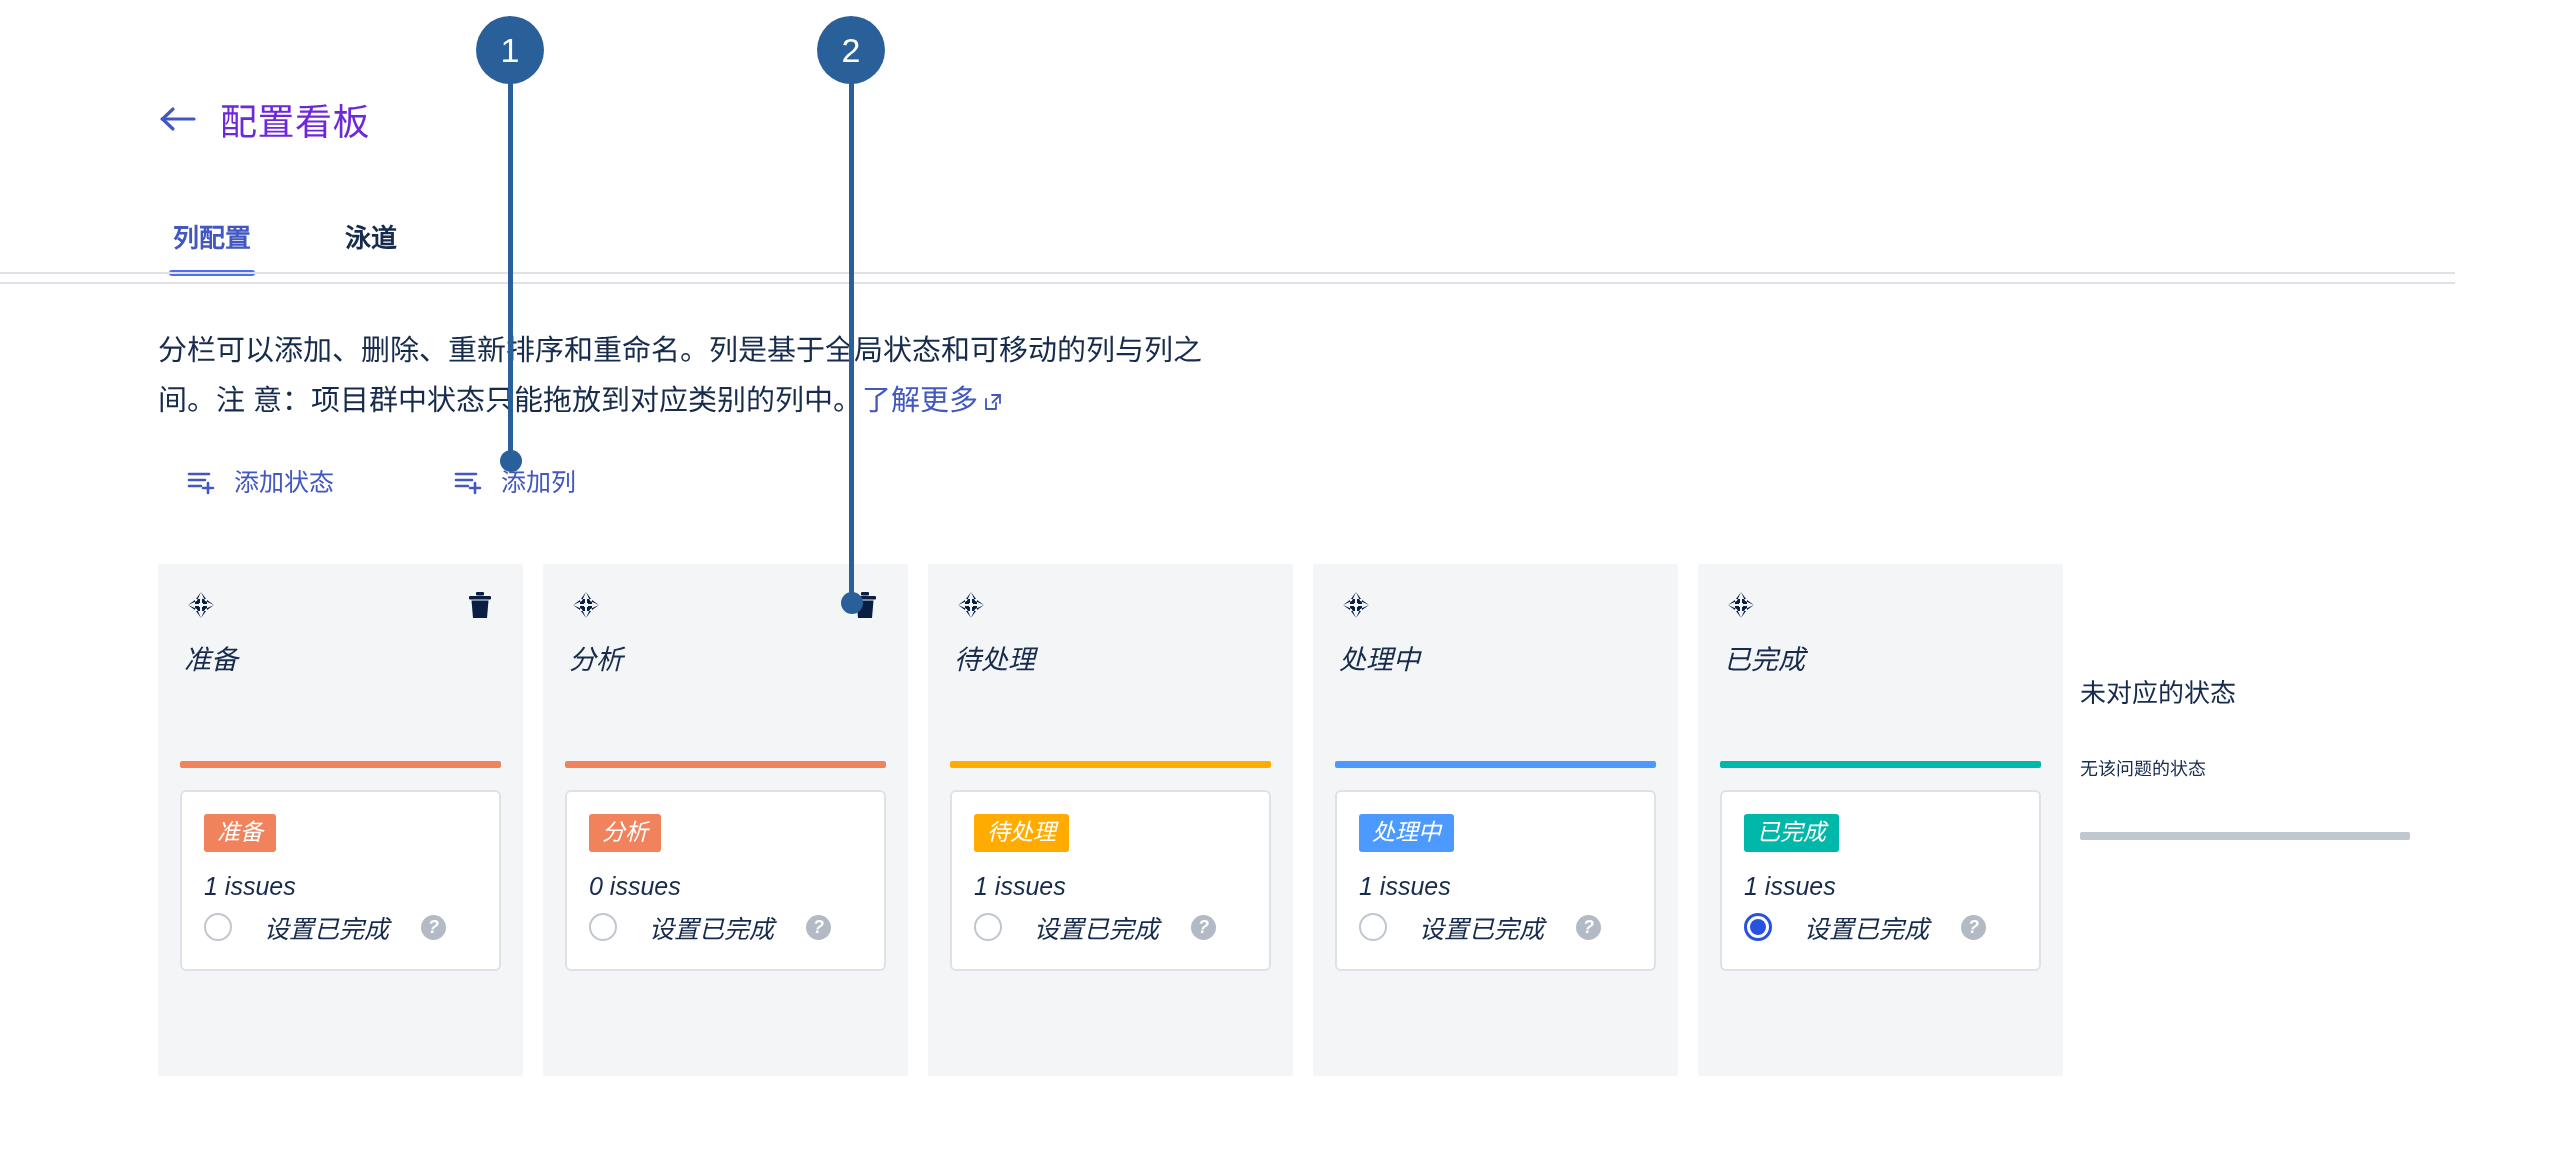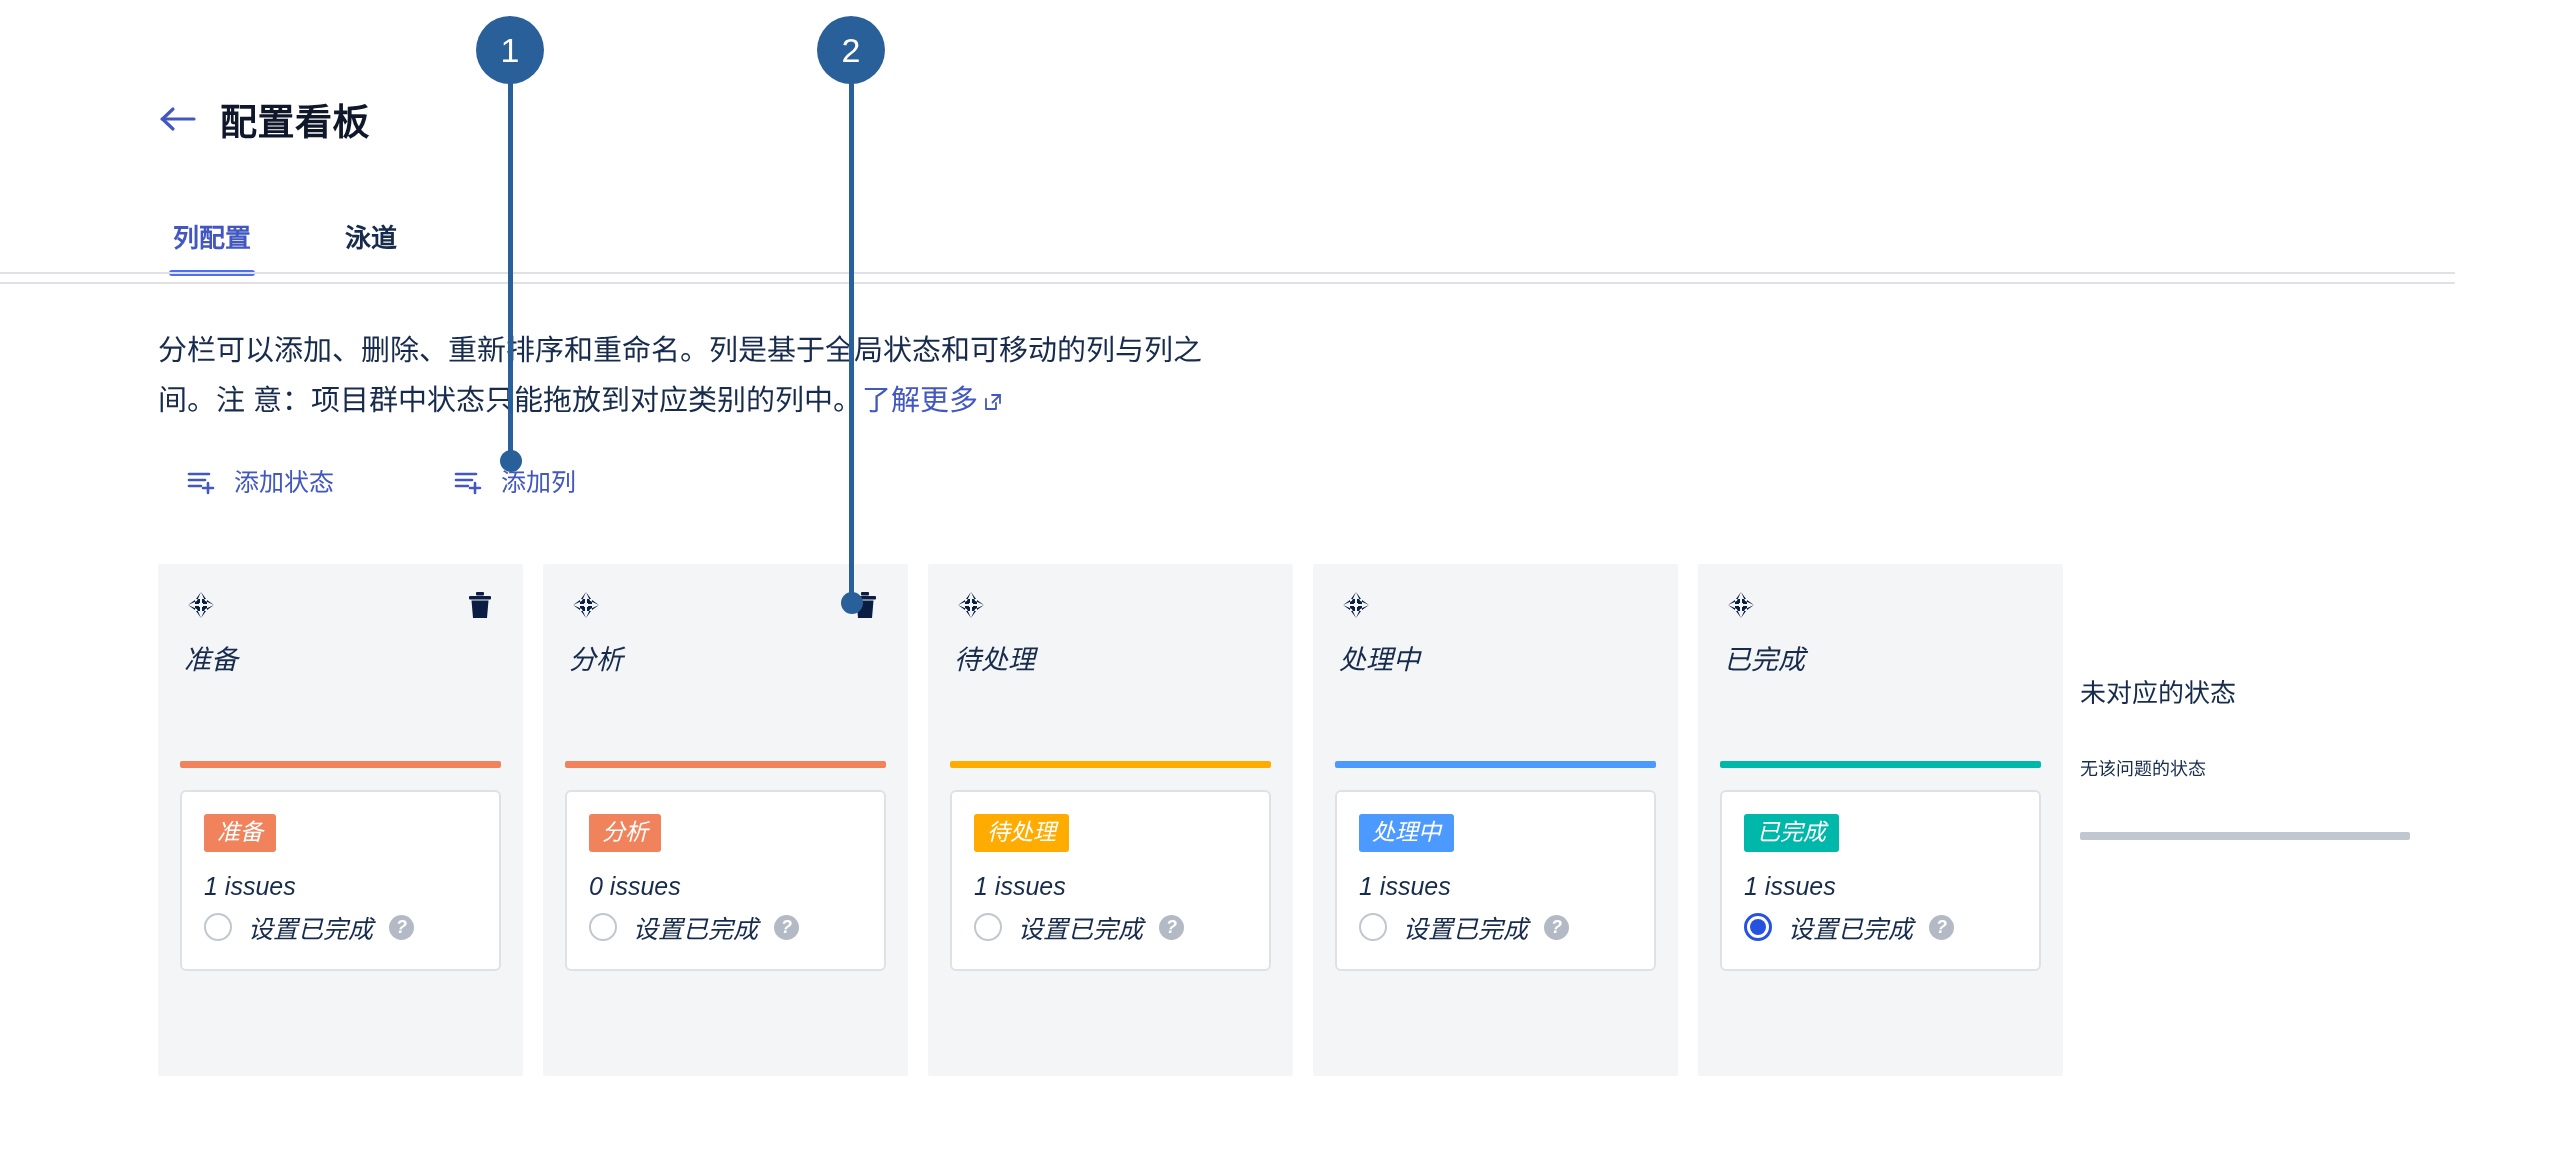--- a/index.html
+++ b/index.html
@@ -20,21 +20,21 @@
   }
   .back-row{
     position:absolute;left:158px;top:0px;display:flex;align-items:center;gap:22px;
   }
   .back-arrow{
     width:40px;height:40px;display:flex;align-items:center;justify-content:center;
     color:#4257C0;cursor:pointer;
   }
   .back-arrow svg{display:block;}
   .page-title{
-    font-size:37px;font-weight:700;color:#0f172a;letter-spacing:.5px;white-space:nowrap;
+    font-size:37px;font-weight:400;color:#6d28d9;letter-spacing:.5px;white-space:nowrap;
   }
   .header-divider{
     position:absolute;left:0;top:190px;width:2455px;height:2px;background:#DFE1E6;
   }
 
   
   .tabs{
     position:absolute;left:158px;top:205px;display:flex;gap:0px;margin-left:11px;
   }
   .tab{
@@ -94,21 +94,21 @@
     padding:22px 22px 24px 22px;box-sizing:border-box;
   }
   .badge{
     display:inline-block;padding:5px 13px 7px 13px;color:#ffffff;font-size:23px;line-height:1.15;
     border-radius:3px;font-weight:400;
   }
   .issues-count{
     margin-top:20px;font-size:25px;color:#172B4D;
   }
   .done-row{
-    margin-top:8px;display:flex;align-items:center;gap:16px;
+    margin-top:8px;display:flex;align-items:center;gap:32px;
   }
   .radio{
     width:28px;height:28px;border-radius:50%;border:2px solid #C1C7D0;background:#fff;
     box-sizing:border-box;flex:0 0 auto;cursor:pointer;
   }
   .radio.checked{
     border:3px solid #2752E0;background:#fff;position:relative;
   }
   .radio.checked::after{
     content:"";position:absolute;inset:3px;border-radius:50%;background:#2752E0;

